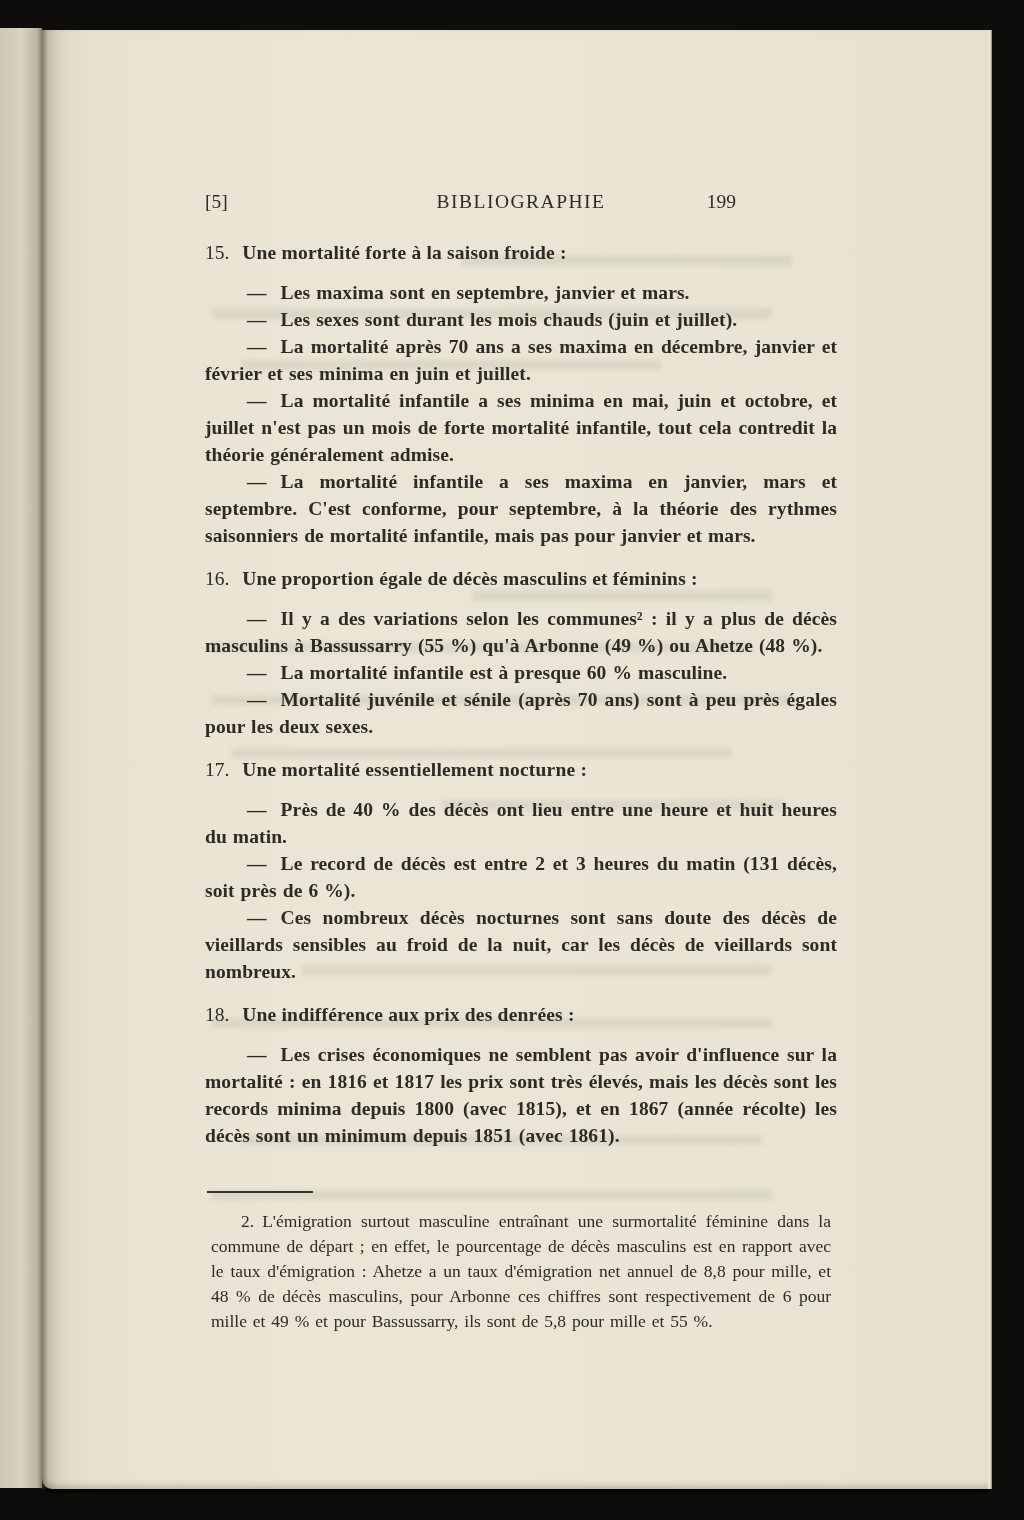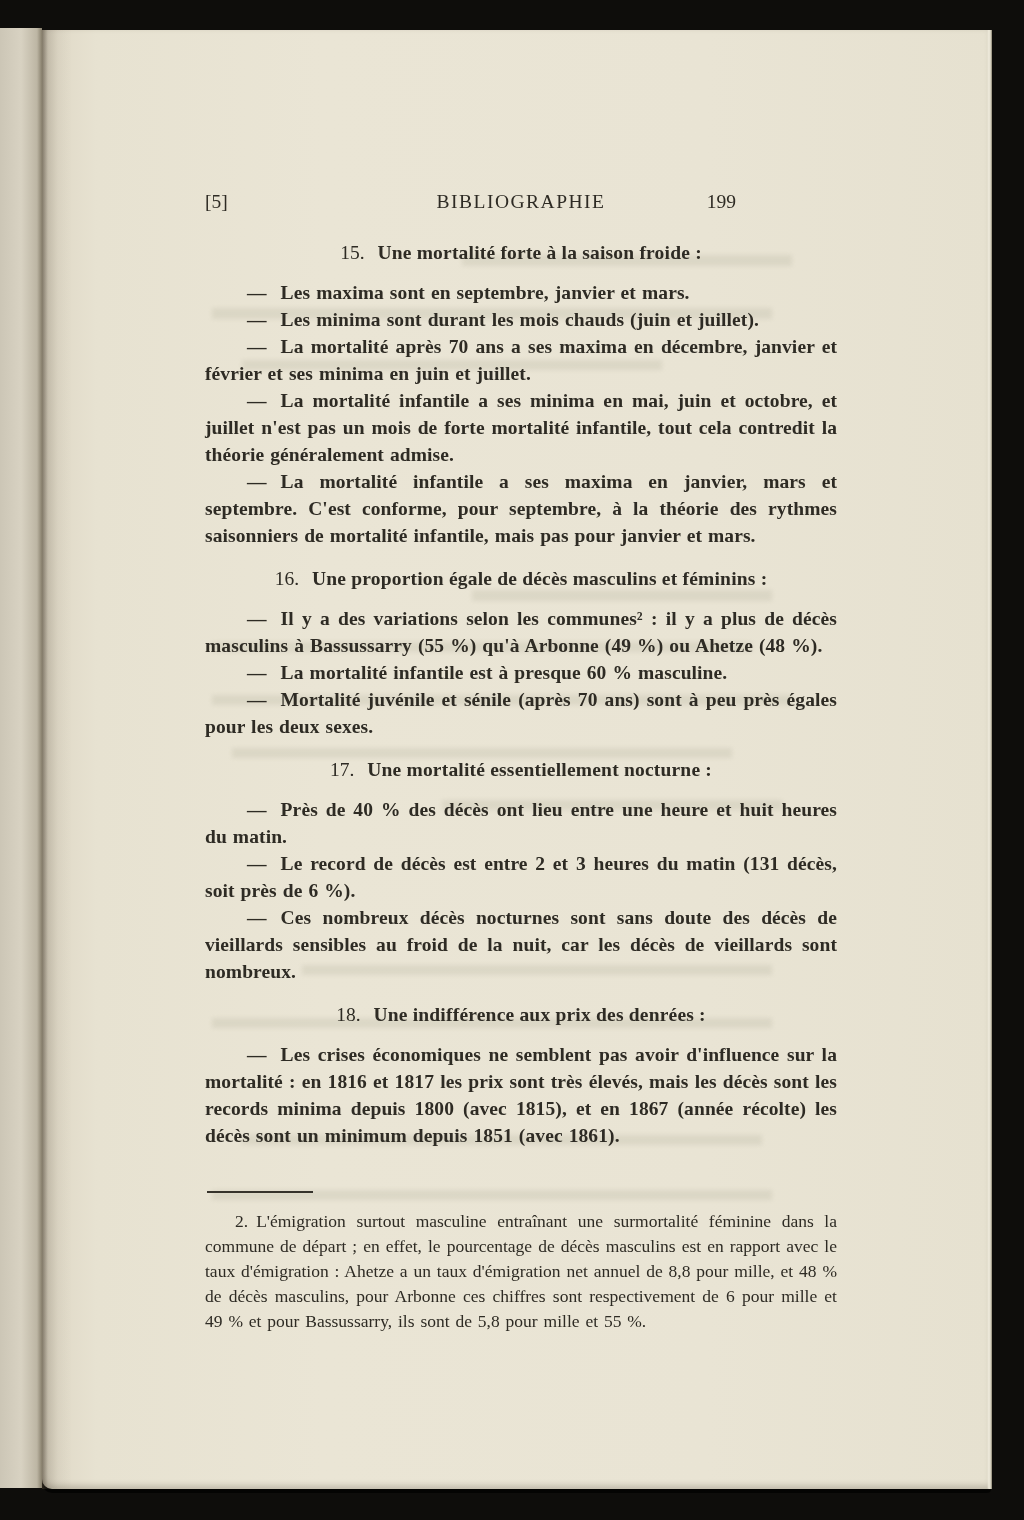--- a/index.html
+++ b/index.html
@@ -35,33 +35,33 @@
   .content{
     position:absolute;left:163px;top:158px;width:632px;
     color:#2e2b24;font-size:19.5px;line-height:27px;
   }
   .running-header{display:flex;align-items:baseline;margin-bottom:0;}
   .running-header .h-left{flex:1;text-align:left;}
   .running-header .h-center{flex:0 0 auto;letter-spacing:1.5px;}
   .running-header .h-right{flex:1;text-align:center;}
   #sections{margin-top:24px;}
   .section-heading{
-    font-size:19.5px;line-height:27px;margin:16px 0 13px 0;font-weight:normal;text-align:center;
+    font-size:19.5px;line-height:27px;margin:16px 0 13px 0;font-weight:normal;
   }
   .section-heading .sec-num{font-weight:normal;margin-right:8px;}
   .section-heading .sec-title{font-weight:bold;letter-spacing:.2px;}
   .item{
     margin:0;text-align:justify;text-indent:42px;
     letter-spacing:.1px;word-spacing:1px;font-weight:bold;
   }
   .item .dash{margin-right:14px;}
   .footnote-block{margin-top:42px;}
   .footnote-rule{width:106px;border:0;border-top:2px solid #36332b;margin:0 0 16px 2px;}
   .footnote{
-    margin:0;font-size:17.5px;line-height:25px;text-align:justify;
+    margin:6px;font-size:17.5px;line-height:25px;text-align:justify;
     text-indent:30px;word-spacing:1.5px;
   }
   .footnote .fn-num{margin-right:8px;}
 </style>
 </head>
 <body>
 
 <div class="scan">
   <div class="left-strip"></div>
 
@@ -89,21 +89,21 @@
       </div>
 
       <div id="sections">
   <section class="section">
     <h3 class="section-heading">
       <span class="sec-num">15. </span><span class="sec-title">Une mortalité forte à la saison froide :</span>
     </h3>
     <div class="items">
   <p class="item"><span class="dash">—</span><span class="item-text">Les maxima sont en septembre, janvier et mars.</span></p>
 
-  <p class="item"><span class="dash">—</span><span class="item-text">Les minima sont durant les mois chauds (juin et juillet).</span></p>
+  <p class="item"><span class="dash">—</span><span class="item-text">Les sexes sont durant les mois chauds (juin et juillet).</span></p>
 
   <p class="item"><span class="dash">—</span><span class="item-text">La mortalité après 70 ans a ses maxima en décembre, janvier et février et ses minima en juin et juillet.</span></p>
 
   <p class="item"><span class="dash">—</span><span class="item-text">La mortalité infantile a ses minima en mai, juin et octobre, et juillet n'est pas un mois de forte mortalité infantile, tout cela contredit la théorie généralement admise.</span></p>
 
   <p class="item"><span class="dash">—</span><span class="item-text">La mortalité infantile a ses maxima en janvier, mars et septembre. C'est conforme, pour septembre, à la théorie des rythmes saisonniers de mortalité infantile, mais pas pour janvier et mars.</span></p>
 </div>
   </section>
 
   <section class="section">

